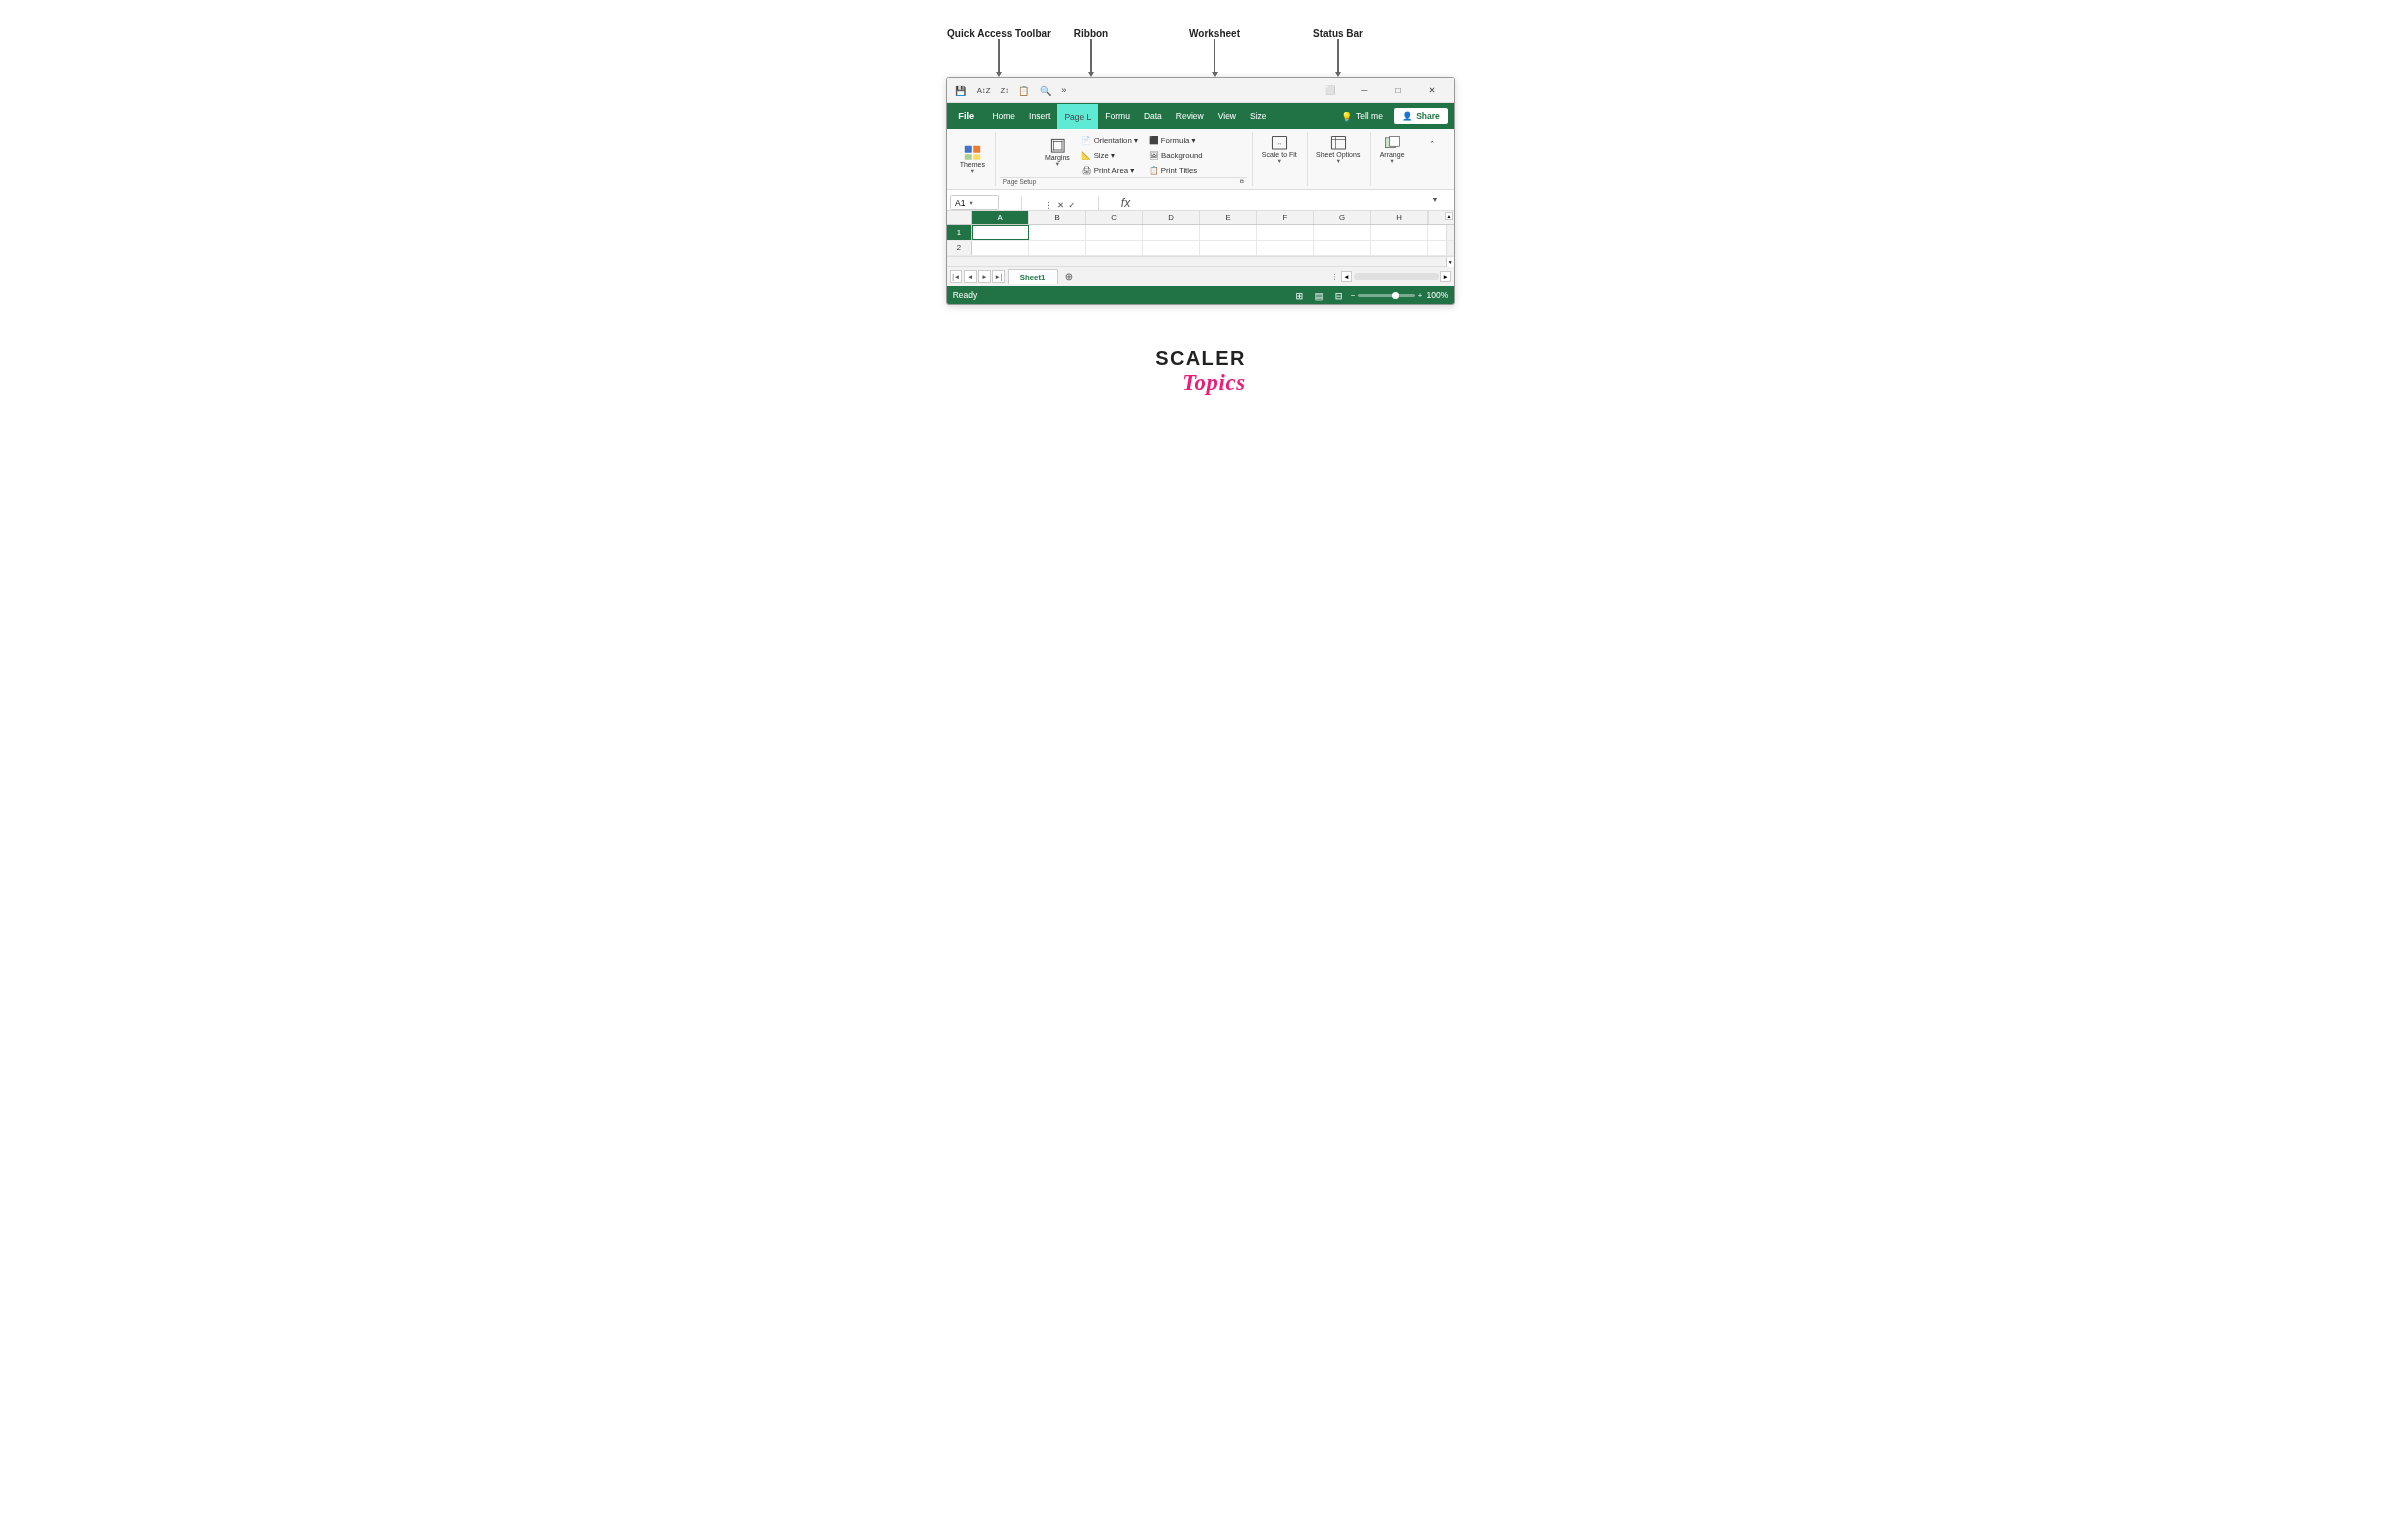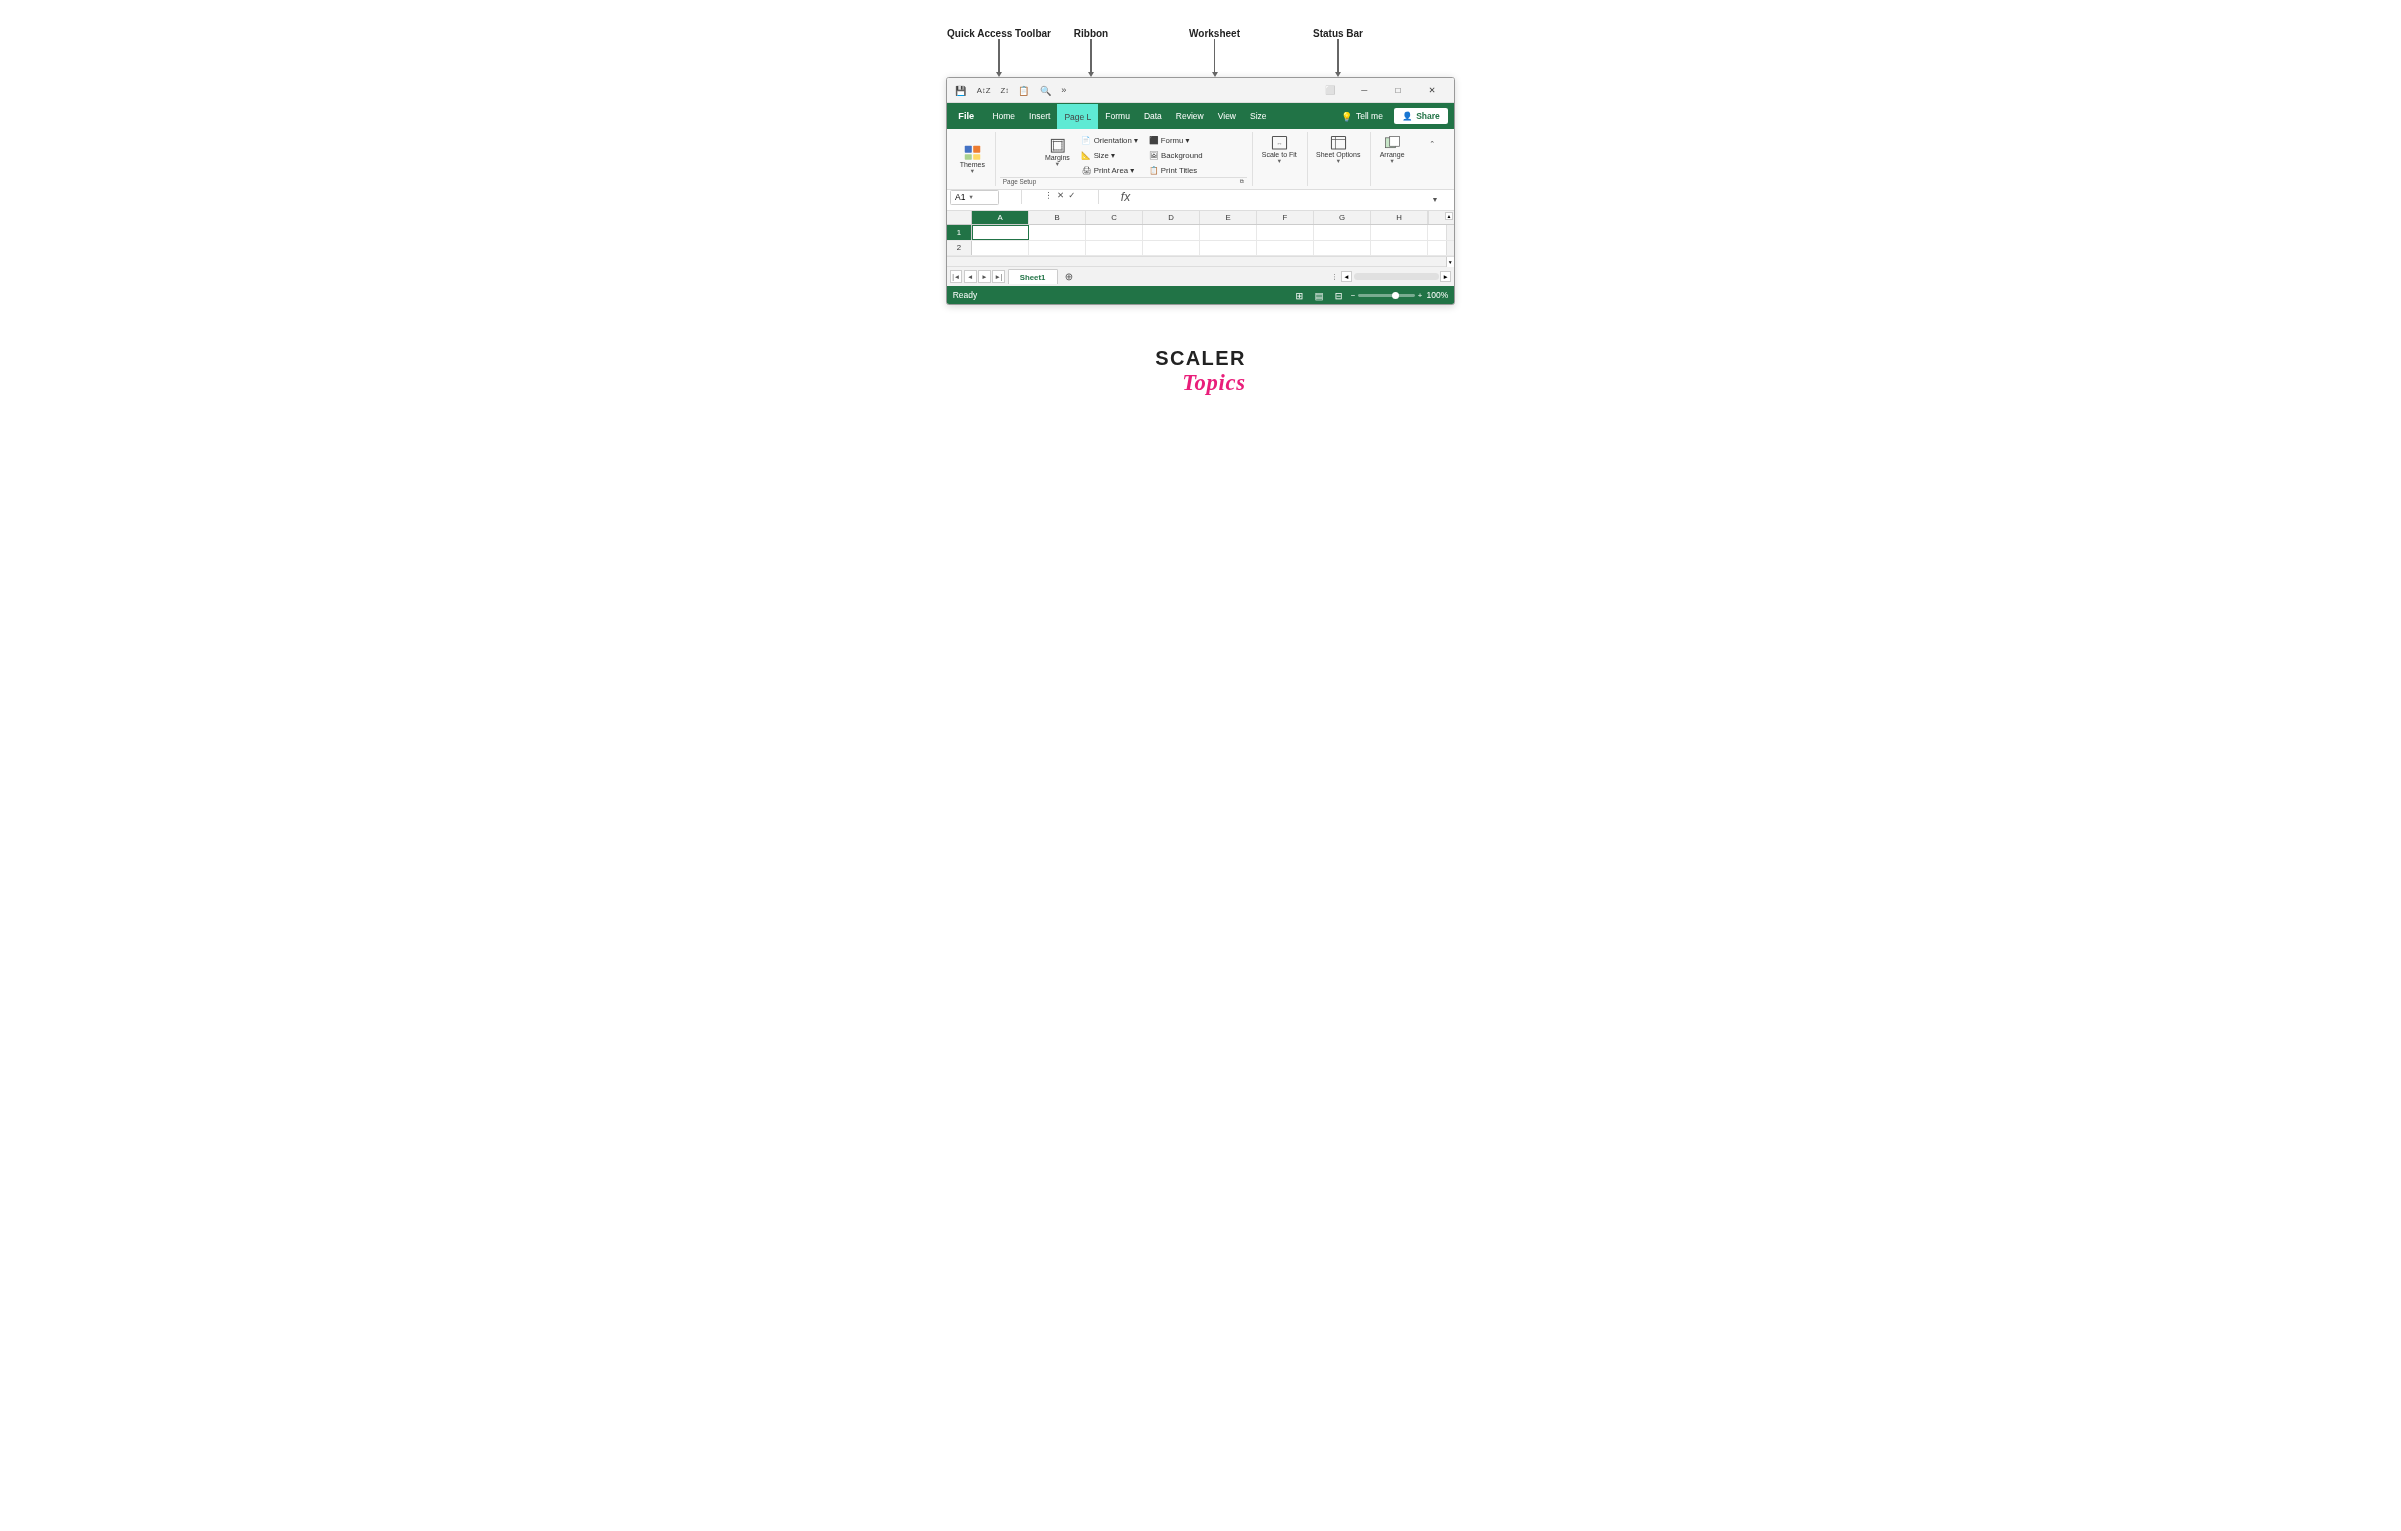--- a/index.html
+++ b/index.html
@@ -235,21 +235,21 @@
 
     .group-expand {
       font-size: 5.7px;
       color: #555;
       cursor: pointer;
     }
 
     
     .formula-bar {
       display: flex;
-      align-items: flex-start;
+      align-items: flex-end;
       border-bottom: 0.7px solid #ddd;
       background: #fff;
       height: 21px;
       padding: 0 2.8px;
       gap: 21px;
     }
 
     .name-box {
       border: 0.7px solid #ccc;
       border-radius: 1.4px;
@@ -728,21 +728,21 @@
               </button>
               <button class="ribbon-btn-small">
                 <span>🖨</span>
                 <span>Print Area ▾</span>
               </button>
             </div>
 
             <div class="ribbon-col">
               <button class="ribbon-btn-small">
                 <span>⬛</span>
-                <span>Formu ▾</span>
+                <span>Formula ▾</span>
               </button>
               <button class="ribbon-btn-small">
                 <span>🖼</span>
                 <span>Background</span>
               </button>
               <button class="ribbon-btn-small">
                 <span>📋</span>
                 <span>Print Titles</span>
               </button>
             </div>

